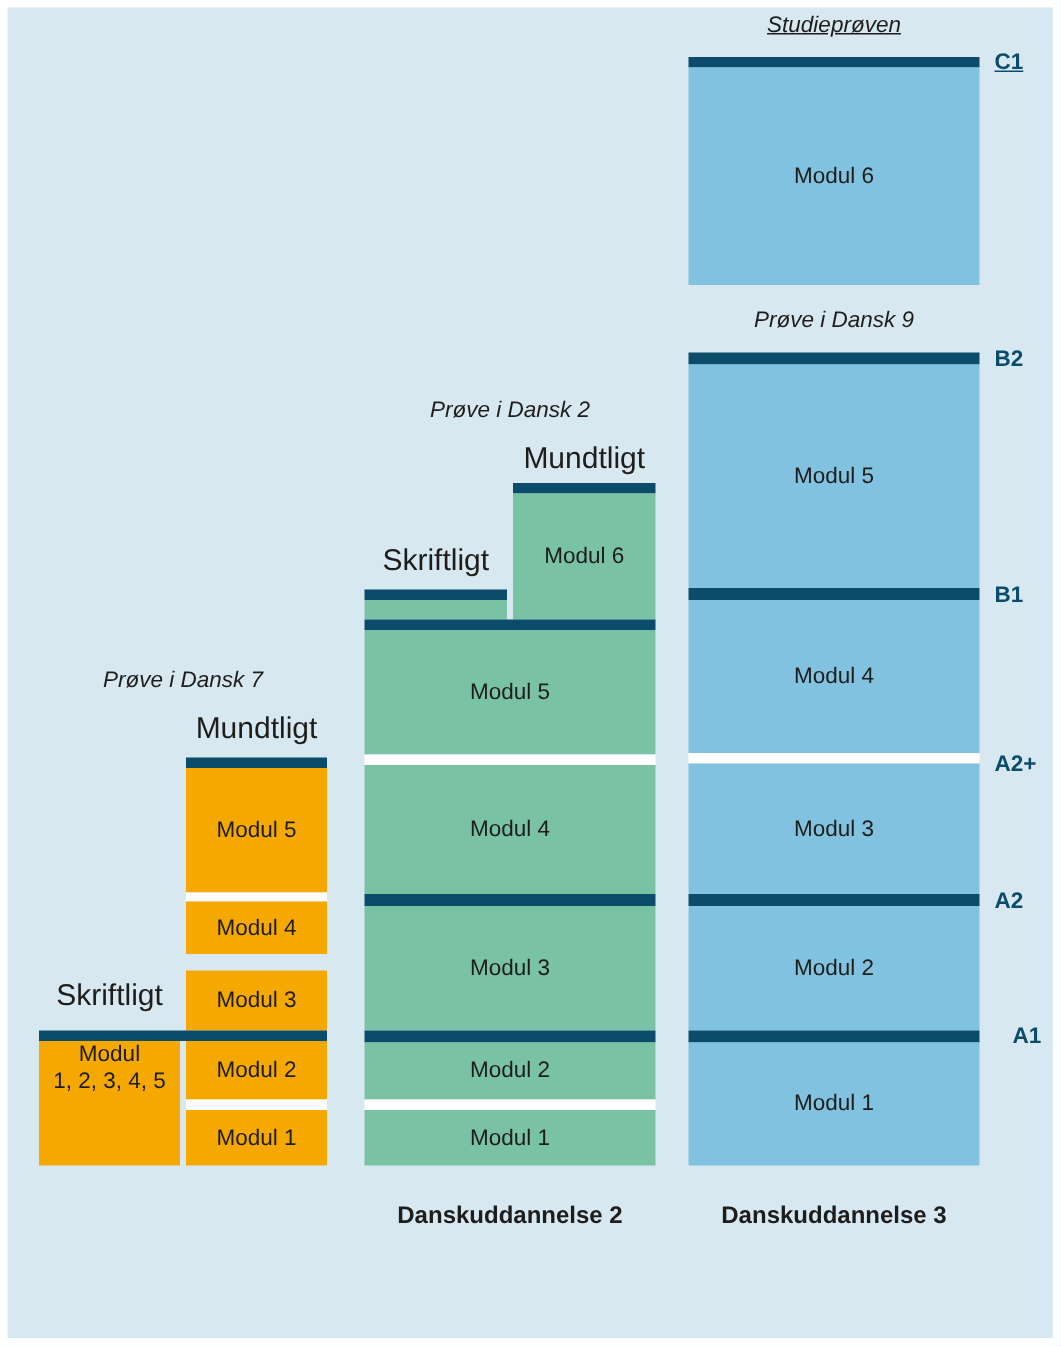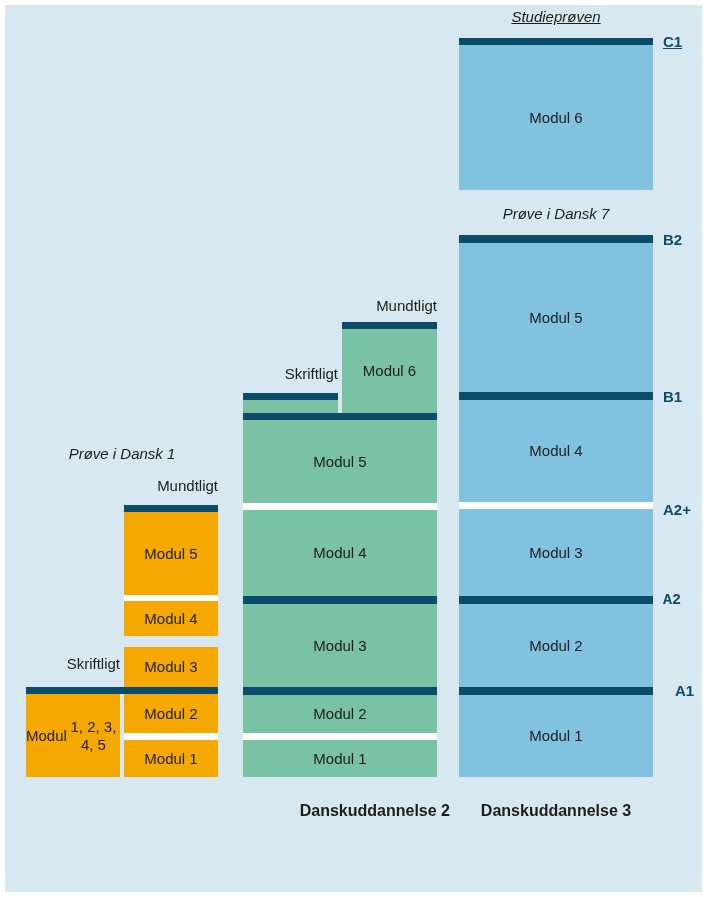--- a/index.html
+++ b/index.html
@@ -22,96 +22,97 @@
   .blue{background:#81c2e1;}
   .green{background:#7ac2a4;}
   .orange{background:#f5a800;}
   .bar{position:absolute;background:#0b4c6a;}
   .divider{position:absolute;background:#ffffff;}
   .exam-title{
     position:absolute;font-style:italic;font-size:15px;color:#1d1d1b;
     text-align:center;line-height:18px;
   }
   .sub-label{
-    position:absolute;font-size:15px;color:#1d1d1b;text-align:right;line-height:18px;
+    position:absolute;font-size:20px;color:#1d1d1b;text-align:center;line-height:18px;
   }
   .level-label{
     position:absolute;font-size:15px;font-weight:bold;color:#0b4c6a;line-height:18px;
   }
   .col-name{
     position:absolute;font-size:16px;font-weight:bold;color:#1d1d1b;
     text-align:center;line-height:18px;
   }
   .footnote{
     position:absolute;font-size:15px;color:#24415a;line-height:18px;
   }
-  .stacked{display:flex;flex-direction:row;align-items:center;justify-content:flex-start;}
+  .stacked{display:flex;flex-direction:column;align-items:center;justify-content:flex-start;}
 </style>
 </head>
 <body>
 
 <div class="canvas">
   <div class="panel"></div>
 
   <div class="level-label" style="left:663px;top:33px;text-decoration:underline;">C1</div>
   <div class="level-label" style="left:663px;top:231px;">B2</div>
   <div class="level-label" style="left:663px;top:388px;">B1</div>
   <div class="level-label" style="left:663px;top:501px;">A2+</div>
-  <div class="level-label" style="left:663px;top:592px;font-family:Liberation Mono, monospace;">A2</div>
+  <div class="level-label" style="left:663px;top:592px;">A2</div>
   <div class="level-label" style="left:663px;top:682px;margin-left:12px;">A1</div>
 
   <div class="exam-title" style="left:459px;top:8px;width:194px;text-decoration:underline;">Studieprøven</div>
   <div class="bar" style="left:459px;top:38px;width:194px;height:7px;"></div>
   <div class="box blue" style="left:459px;top:45px;width:194px;height:145px;">Modul 6</div>
 
-  <div class="exam-title" style="left:459px;top:205px;width:194px;">Prøve i Dansk 7</div>
+  <div class="exam-title" style="left:459px;top:205px;width:194px;">Prøve i Dansk 9</div>
   <div class="bar" style="left:459px;top:235px;width:194px;height:8px;"></div>
   <div class="box blue" style="left:459px;top:243px;width:194px;height:149px;">Modul 5</div>
   <div class="bar" style="left:459px;top:392px;width:194px;height:8px;"></div>
   <div class="box blue" style="left:459px;top:400px;width:194px;height:102px;">Modul 4</div>
   <div class="divider" style="left:459px;top:502px;width:194px;height:7px;"></div>
   <div class="box blue" style="left:459px;top:509px;width:194px;height:87px;">Modul 3</div>
   <div class="bar" style="left:459px;top:596px;width:194px;height:8px;"></div>
   <div class="box blue" style="left:459px;top:604px;width:194px;height:83px;">Modul 2</div>
   <div class="bar" style="left:459px;top:687px;width:194px;height:8px;"></div>
   <div class="box blue" style="left:459px;top:695px;width:194px;height:82px;">Modul 1</div>
 
+  <div class="exam-title" style="left:243px;top:265px;width:194px;">Prøve i Dansk 2</div>
   <div class="sub-label" style="left:342px;top:297px;width:95px;">Mundtligt</div>
   <div class="bar" style="left:342px;top:322px;width:95px;height:7px;"></div>
   <div class="box green" style="left:342px;top:329px;width:95px;height:84px;">Modul 6</div>
 
   <div class="sub-label" style="left:243px;top:365px;width:95px;">Skriftligt</div>
   <div class="bar" style="left:243px;top:393px;width:95px;height:7px;"></div>
   <div class="box green" style="left:243px;top:400px;width:95px;height:13px;"></div>
   <div class="bar" style="left:243px;top:413px;width:194px;height:7px;"></div>
   <div class="box green" style="left:243px;top:420px;width:194px;height:83px;">Modul 5</div>
   <div class="divider" style="left:243px;top:503px;width:194px;height:7px;"></div>
   <div class="box green" style="left:243px;top:510px;width:194px;height:86px;">Modul 4</div>
   <div class="bar" style="left:243px;top:596px;width:194px;height:8px;"></div>
   <div class="box green" style="left:243px;top:604px;width:194px;height:83px;">Modul 3</div>
   <div class="bar" style="left:243px;top:687px;width:194px;height:8px;"></div>
   <div class="box green" style="left:243px;top:695px;width:194px;height:38px;">Modul 2</div>
   <div class="divider" style="left:243px;top:733px;width:194px;height:7px;"></div>
   <div class="box green" style="left:243px;top:740px;width:194px;height:37px;">Modul 1</div>
 
-  <div class="exam-title" style="left:26px;top:445px;width:192px;">Prøve i Dansk 1</div>
+  <div class="exam-title" style="left:26px;top:445px;width:192px;">Prøve i Dansk 7</div>
   <div class="sub-label" style="left:124px;top:477px;width:94px;">Mundtligt</div>
   <div class="bar" style="left:124px;top:505px;width:94px;height:7px;"></div>
   <div class="box orange" style="left:124px;top:512px;width:94px;height:83px;">Modul 5</div>
   <div class="divider" style="left:124px;top:595px;width:94px;height:6px;"></div>
   <div class="box orange" style="left:124px;top:601px;width:94px;height:35px;">Modul 4</div>
   <div class="box orange" style="left:124px;top:647px;width:94px;height:40px;">Modul 3</div>
 
   <div class="sub-label" style="left:26px;top:655px;width:94px;">Skriftligt</div>
   <div class="bar" style="left:26px;top:687px;width:192px;height:7px;"></div>
 
   <div class="box orange stacked" style="left:26px;top:694px;width:94px;height:83px;">
     <span>Modul</span>
     <span>1, 2, 3, 4, 5</span>
   </div>
   <div class="box orange" style="left:124px;top:694px;width:94px;height:39px;">Modul 2</div>
   <div class="divider" style="left:124px;top:733px;width:94px;height:7px;"></div>
   <div class="box orange" style="left:124px;top:740px;width:94px;height:37px;">Modul 1</div>
 
-  <div class="col-name" style="left:256px;top:802px;width:194px;text-align:right;">Danskuddannelse 2</div>
+  <div class="col-name" style="left:243px;top:802px;width:194px;">Danskuddannelse 2</div>
   <div class="col-name" style="left:459px;top:802px;width:194px;">Danskuddannelse 3</div>
 
 </div>
 
 </body></html>

